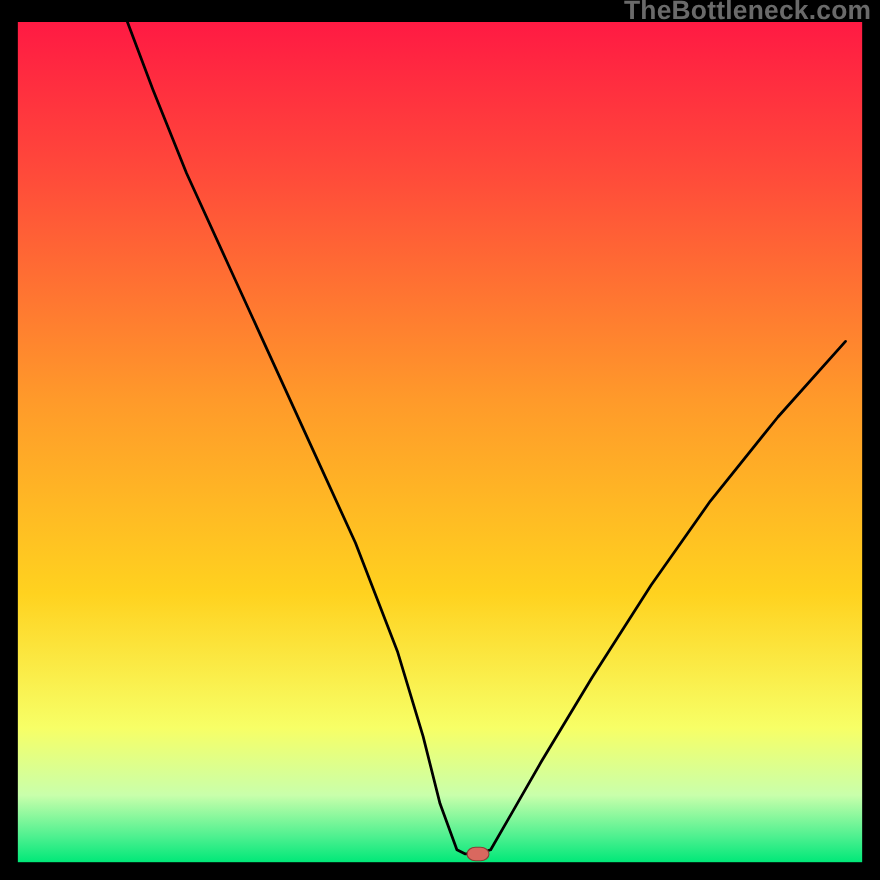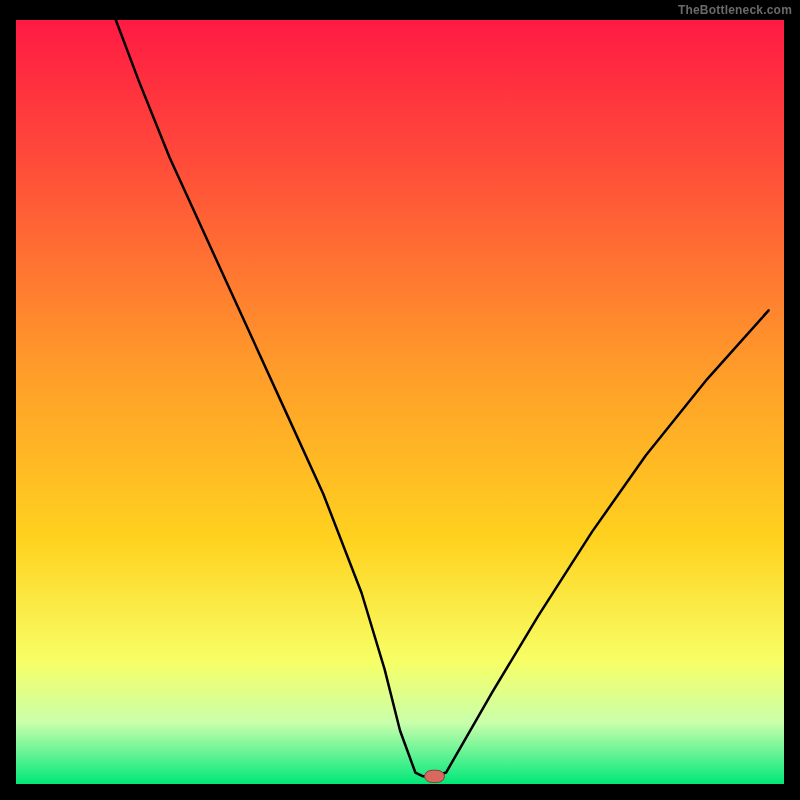--- a/index.html
+++ b/index.html
@@ -25,21 +25,21 @@
     top: 0;
     width: 768px;
     height: 764px;
   }
   .watermark {
     position: absolute;
     top: 0;
     right: 8px;
     height: 20px;
     line-height: 20px;
-    font-size: 12px;
+    font-size: 24px;
     font-weight: 600;
     color: #6a6a6a;
     letter-spacing: 0.2px;
     font-family: Arial, Helvetica, sans-serif;
   }
 </style>
 </head>
 <body>
 
 <div class="watermark">TheBottleneck.com</div>

